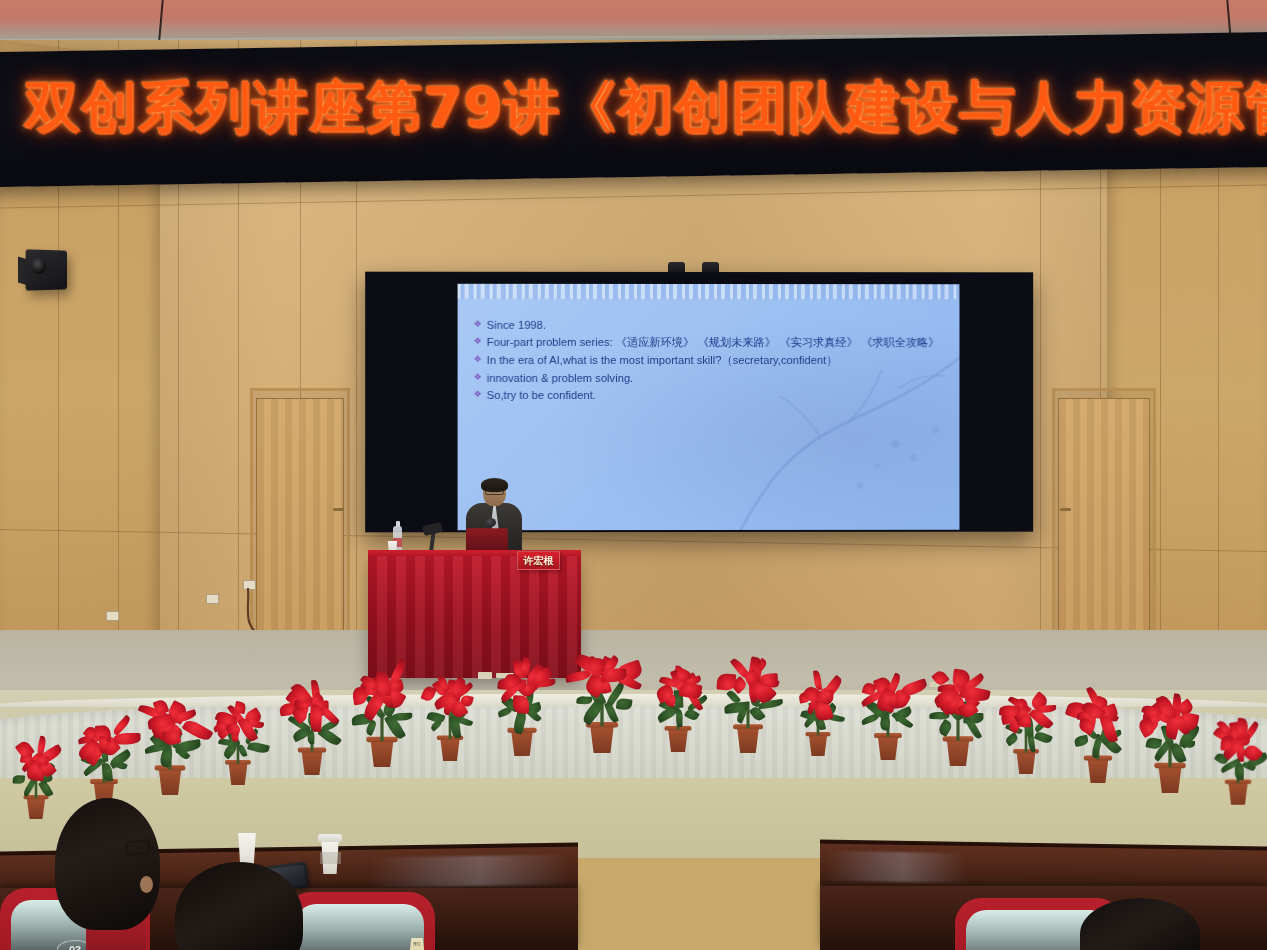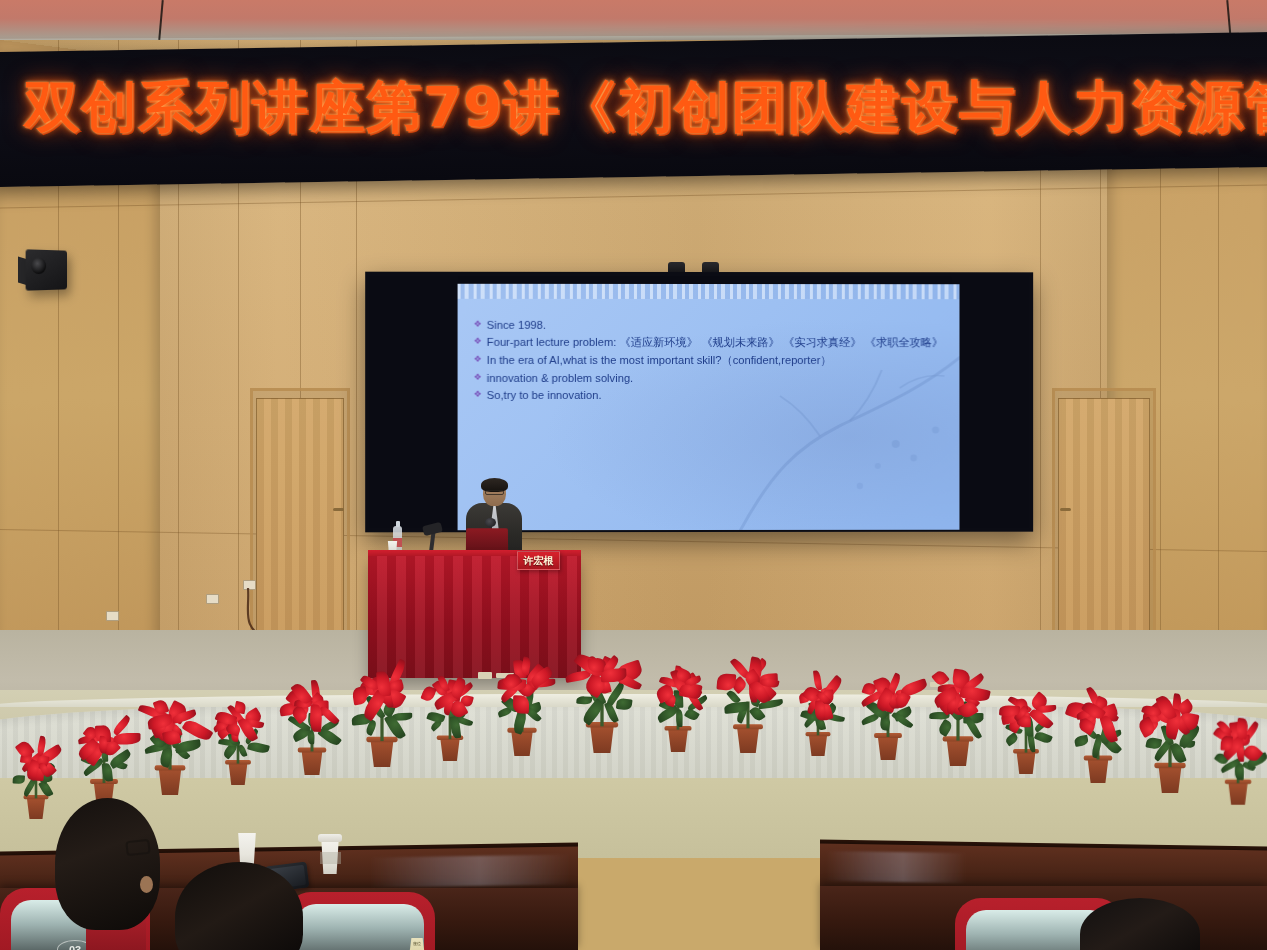--- a/index.html
+++ b/index.html
@@ -565,33 +565,33 @@
         <circle cx="160" cy="160" r="3.2" fill="#4a6fae" opacity=".4"></circle>
       </svg>
       <div class="slide-border"></div>
       <div class="slide-body" id="slide-body" style="color: rgb(31, 61, 138);">
           <div class="bullet-row">
             <span class="bullet-mark">❖</span>
             <span class="bullet-txt"><span>Since 1998.</span></span>
           </div>
           <div class="bullet-row">
             <span class="bullet-mark">❖</span>
-            <span class="bullet-txt"><span>Four-part lecture problem: </span><span class="cjk">《适应新环境》 《规划未来路》 《实习求真经》 《求职全攻略》</span></span>
+            <span class="bullet-txt"><span>Four-part problem series: </span><span class="cjk">《适应新环境》 《规划未来路》 《实习求真经》 《求职全攻略》</span></span>
           </div>
           <div class="bullet-row">
             <span class="bullet-mark">❖</span>
-            <span class="bullet-txt"><span>In the era of AI,what is the most important skill?（confident,reporter）</span></span>
+            <span class="bullet-txt"><span>In the era of AI,what is the most important skill?（secretary,confident）</span></span>
           </div>
           <div class="bullet-row">
             <span class="bullet-mark">❖</span>
             <span class="bullet-txt"><span>innovation &amp; problem solving.</span></span>
           </div>
           <div class="bullet-row">
             <span class="bullet-mark">❖</span>
-            <span class="bullet-txt"><span>So,try to be innovation.</span></span>
+            <span class="bullet-txt"><span>So,try to be confident.</span></span>
           </div>
         </div>
     </div>
   </div>
 
   <div class="stage-floor"></div>
 
   <div class="person">
     <div class="p-body"></div>
     <div class="p-shirt"></div>

